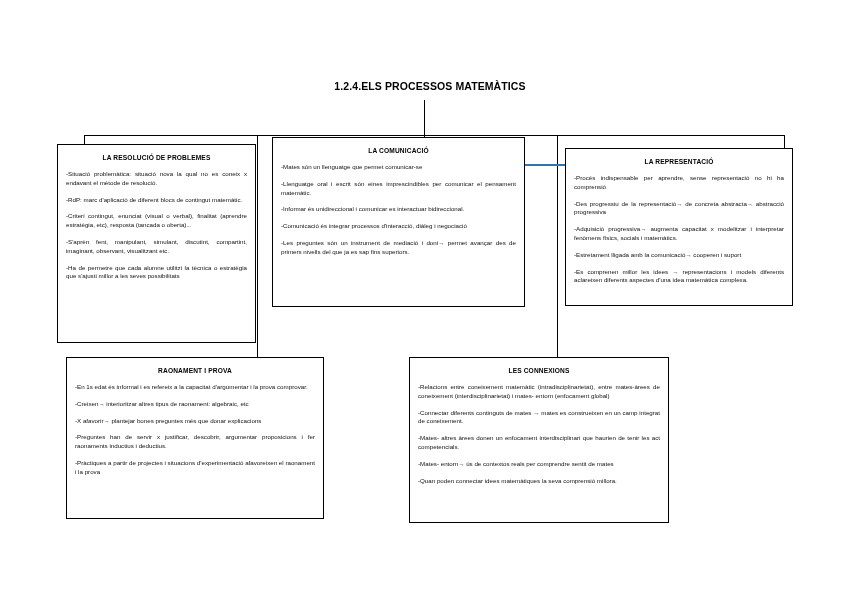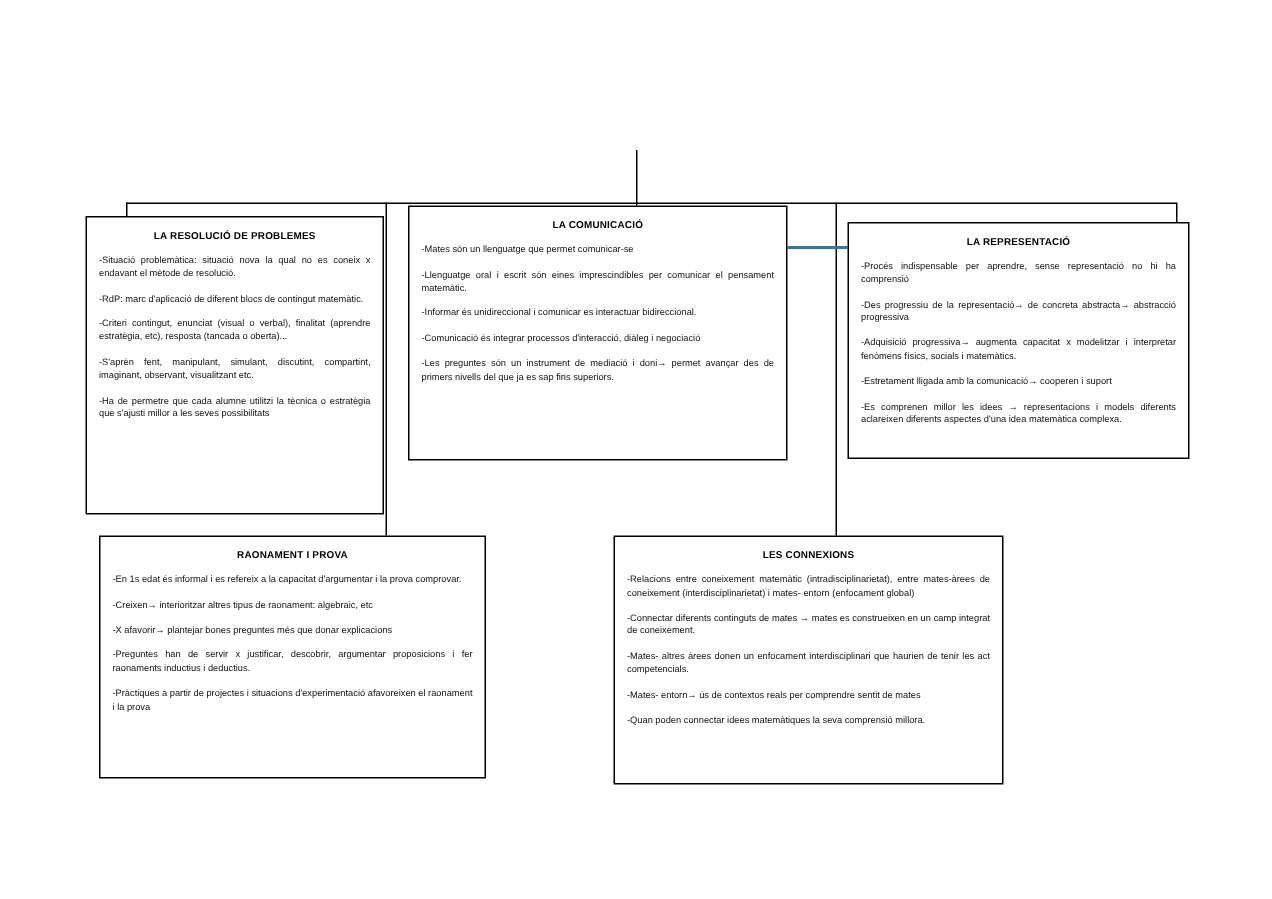--- a/index.html
+++ b/index.html
@@ -76,20 +76,21 @@
     top: 158px;
     width: 90px;
     height: 14px;
   }
 </style>
 </head>
 <body>
 
 <div id="canvas">
 
+  <div class="title">1.2.4.ELS PROCESSOS MATEMÀTICS</div>
 
   <div class="vline" style="left:424px; top:100px; height:36px;"></div>
 
   <div class="hline" style="left:84px; top:135px; width:700px;"></div>
 
   <div class="vline" style="left:84px; top:135px; height:35px;"></div>
   <div class="hline" style="left:84px; top:170px; width:1px;"></div>
 
   <div class="vline" style="left:424px; top:135px; height:35px;"></div>
 

